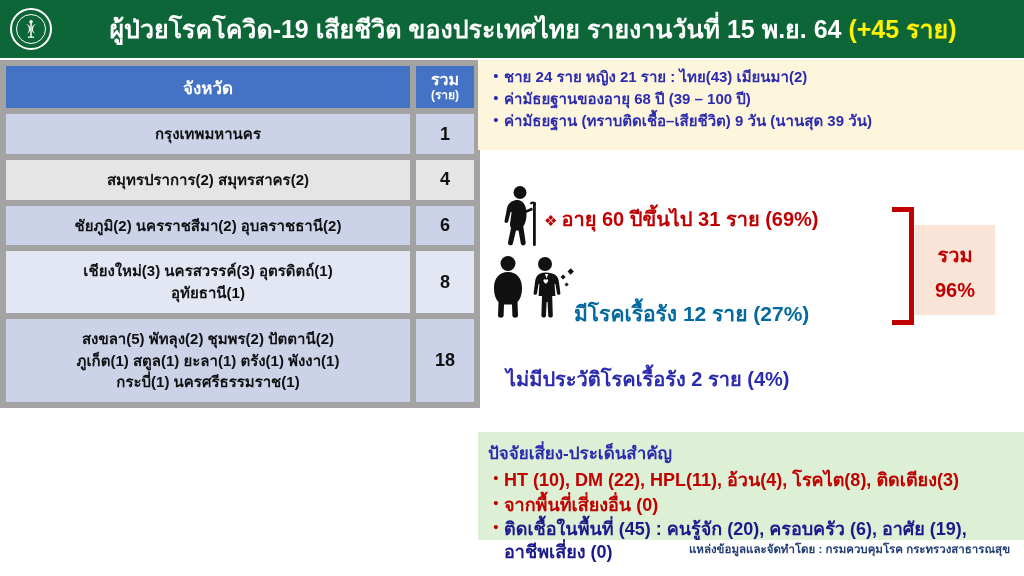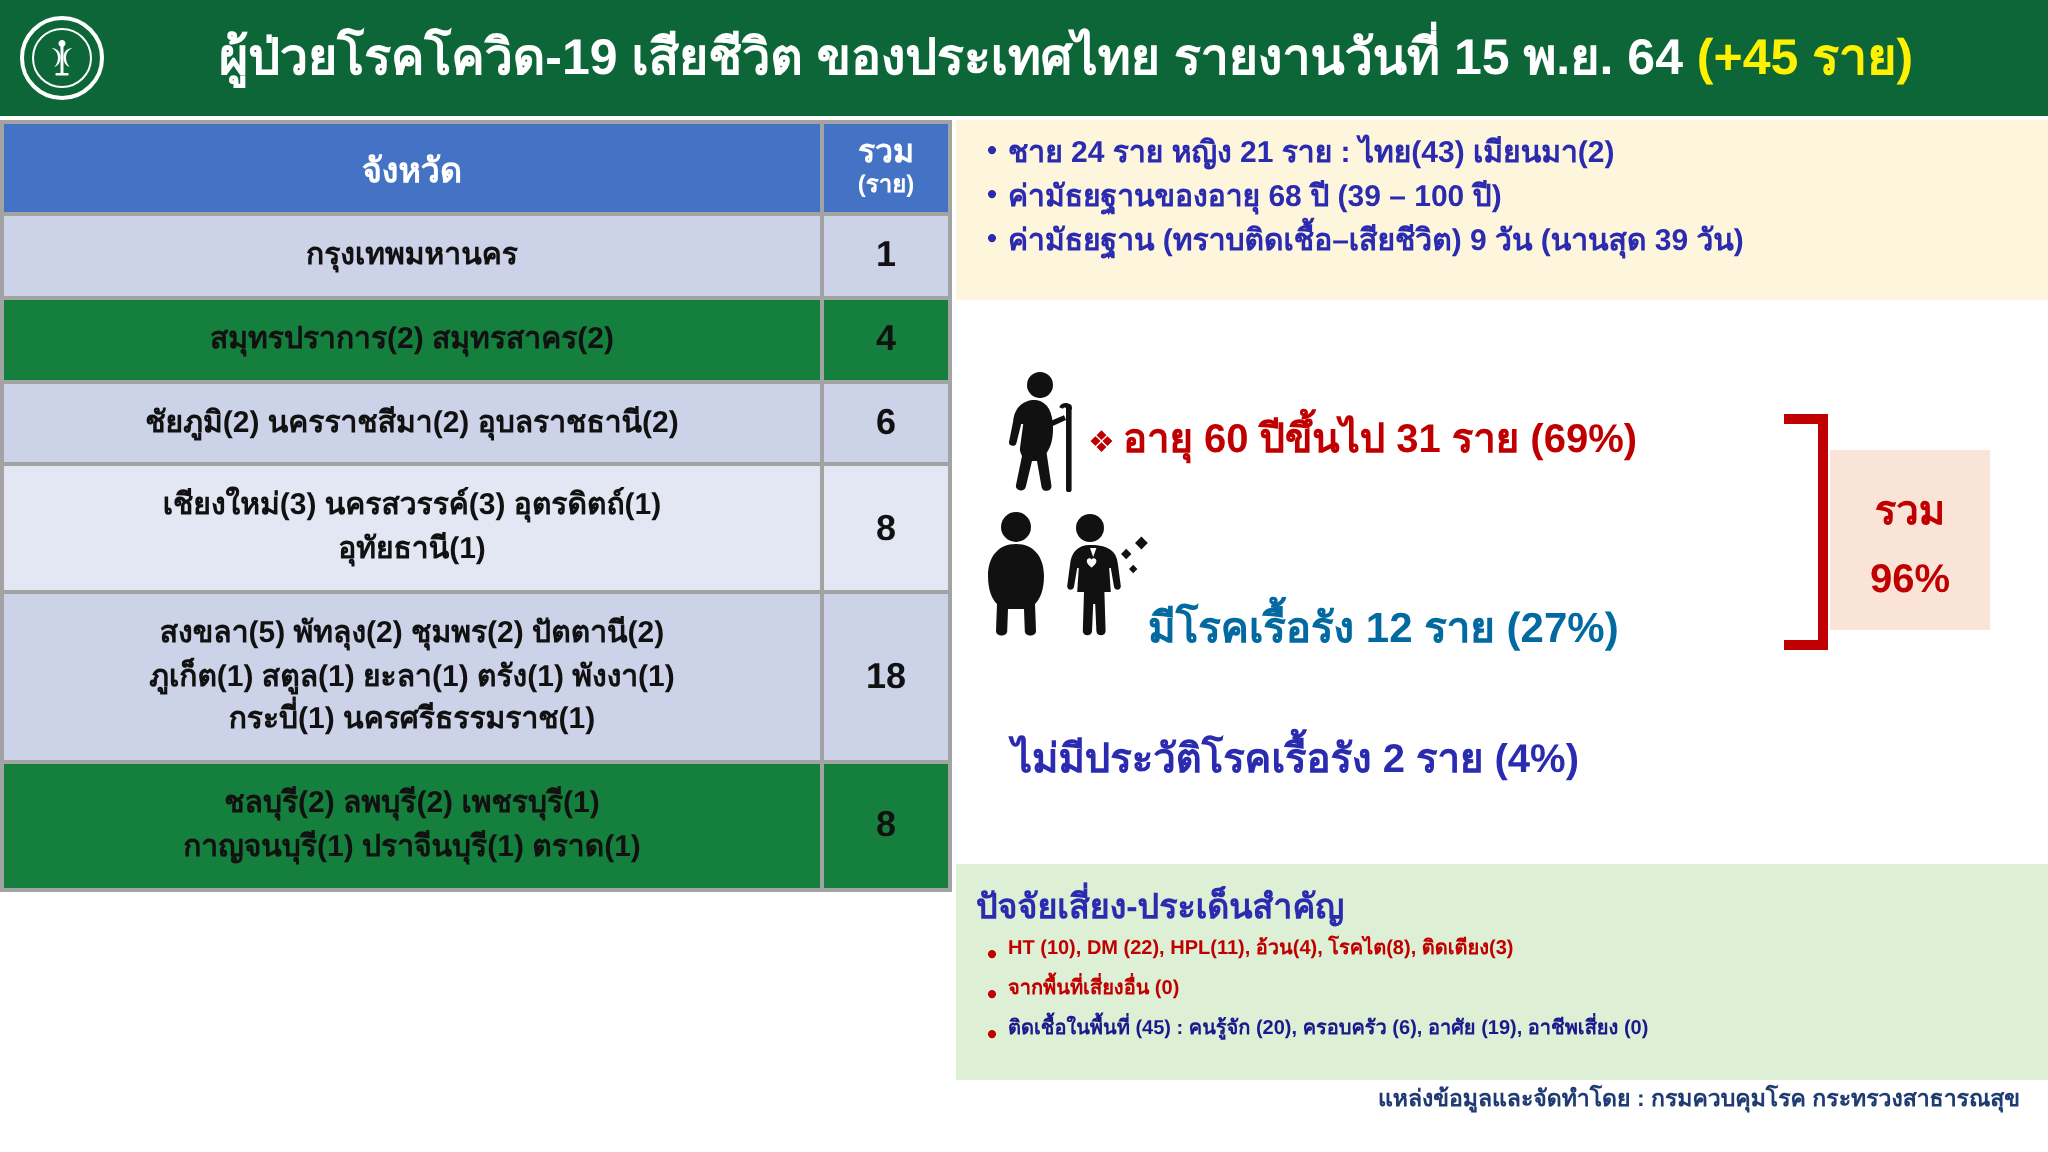--- a/index.html
+++ b/index.html
@@ -56,21 +56,21 @@
   .table-wrap {
     position: absolute; left: 0; top: 60px;
     width: 474px; height: 478px;
   }
   table.prov {
     width: 474px;
     border-collapse: collapse;
     table-layout: fixed;
   }
   table.prov th, table.prov td {
-    border: 2px solid #a3a3a3;
+    border: 6px solid #a3a3a3;
     vertical-align: middle;
   }
   table.prov th {
     background: #4472c4;
     color: #ffffff;
     font-weight: bold;
     text-align: center;
     padding: 5px 4px;
   }
   th.col-prov { width: 410px; font-size: 17px; height: 46px; }
@@ -84,21 +84,21 @@
     line-height: 1.45;
     text-align: center;
   }
   td.sum-cell {
     font-size: 18px;
     color: #111111;
     font-weight: bold;
     text-align: center;
   }
   tr.tone-blue    td { background: #ccd3e9; }
-  tr.tone-peach   td { background: #15803d; }
+  tr.tone-peach   td { background: #e5e5e5; }
   tr.tone-lblue   td { background: #e3e7f4; }
 
   
   .top-bullets {
     position: absolute; left: 478px; top: 60px;
     width: 546px; height: 90px;
     background: #fdf5dc;
     padding: 8px 6px 6px 10px;
   }
   .bullet-row {
@@ -179,21 +179,21 @@
   }
   .risk-title {
     color: #2b2bb0; font-size: 17px; font-weight: bold;
     margin-bottom: 3px;
   }
   .risk-row { display: flex; align-items: flex-start; margin-bottom: 2px; }
   .risk-row .dot {
     font-size: 15px; line-height: 1.2;
     width: 16px; flex: 0 0 16px; text-align: center; color: #c00000;
   }
-  .risk-row .txt { font-size: 10px; font-weight: bold; line-height: 1.25; }
+  .risk-row .txt { font-size: 18px; font-weight: bold; line-height: 1.25; }
   .risk-row.red .txt  { color: #c00000; }
   .risk-row.navy .txt { color: #1a1a8c; }
 
   
   .footer {
     position: absolute; left: 0; top: 536px;
     width: 1024px; height: 28px;
   }
   .footer .src {
     position: absolute; right: 14px; top: 4px;
@@ -252,24 +252,20 @@
             <td class="sum-cell">6</td>
           </tr>
           <tr class="tone-lblue">
             <td class="prov-cell">เชียงใหม่(3) นครสวรรค์(3) อุตรดิตถ์(1)<br>อุทัยธานี(1)</td>
             <td class="sum-cell">8</td>
           </tr>
           <tr class="tone-blue">
             <td class="prov-cell">สงขลา(5) พัทลุง(2) ชุมพร(2) ปัตตานี(2)<br>ภูเก็ต(1) สตูล(1) ยะลา(1) ตรัง(1) พังงา(1)<br>กระบี่(1) นครศรีธรรมราช(1)</td>
             <td class="sum-cell">18</td>
           </tr>
-          <tr class="tone-peach">
-            <td class="prov-cell">ชลบุรี(2) ลพบุรี(2) เพชรบุรี(1)<br>กาญจนบุรี(1) ปราจีนบุรี(1) ตราด(1)</td>
-            <td class="sum-cell">8</td>
-          </tr>
         </tbody>
     </table>
   </div>
 
   <div class="top-bullets">
     <div class="bullet-row">
       <span class="dot">•</span>
       <span class="txt">ชาย 24 ราย หญิง 21 ราย : ไทย(43) เมียนมา(2)</span>
     </div>
     <div class="bullet-row">

